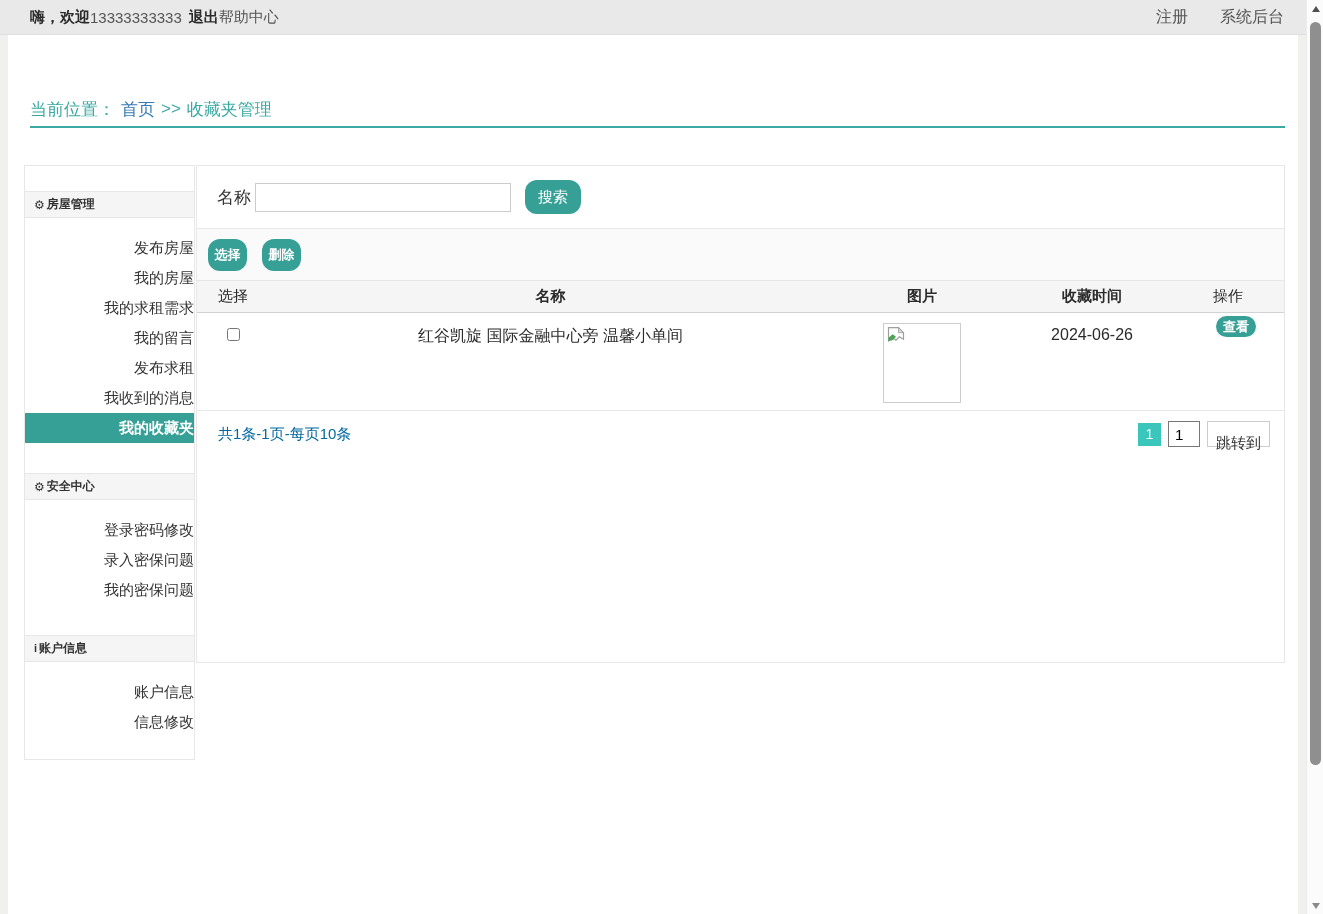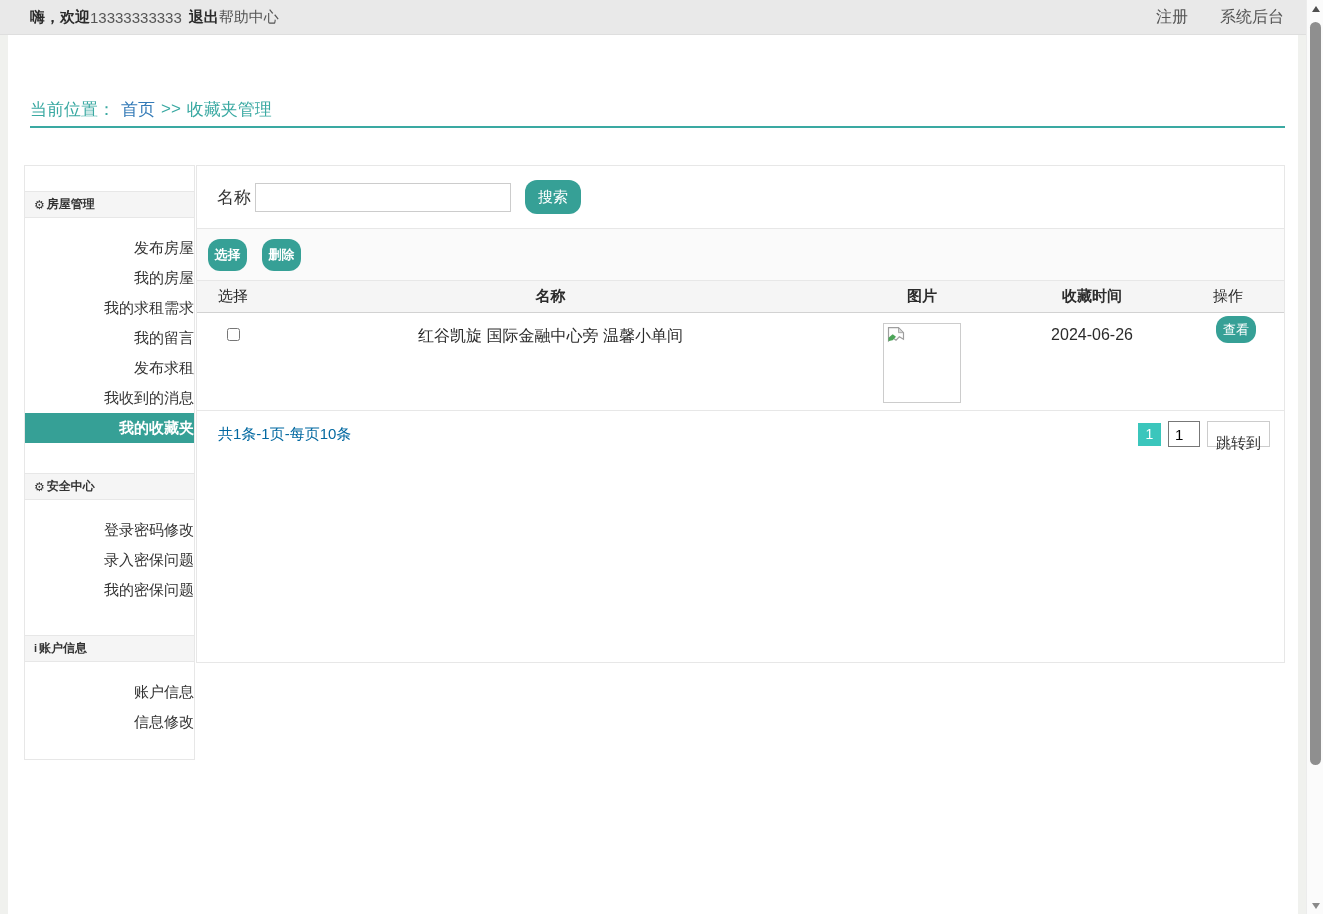--- a/index.html
+++ b/index.html
@@ -99,21 +99,21 @@
   tbody tr { height:98px; vertical-align:top; border-bottom:1px solid #e7e7e7; }
   tbody td { text-align:center; font-size:16px; color:#2b2b2b; }
   td.cell-check { padding-top:14px; }
   td.cell-name, td.cell-date { padding-top:13px; }
   td.cell-img { padding-top:10px; }
   td.cell-act { padding-top:3px; }
   .img-box {
     width:78px; height:80px; border:1px solid #ccc; background:#fff;
     margin:0 auto; text-align:left; padding:2px;
   }
-  .btn.tiny { width:40px; height:27px; font-size:13px; font-weight:normal;margin-left:16px; }
+  .btn.tiny { width:40px; height:21px; font-size:13px; font-weight:bold;margin-left:16px; }
   input[type=checkbox] { width:13px; height:13px; cursor:pointer; }
 
   
   .pagination {
     height:46px; display:flex; justify-content:space-between; align-items:center;
     padding:0 14px 0 21px;
   }
   .pagination .summary { font-size:15px; color:#0369a1; }
   .pag-controls { display:flex; align-items:center; gap:7px; }
   .page-btn {

